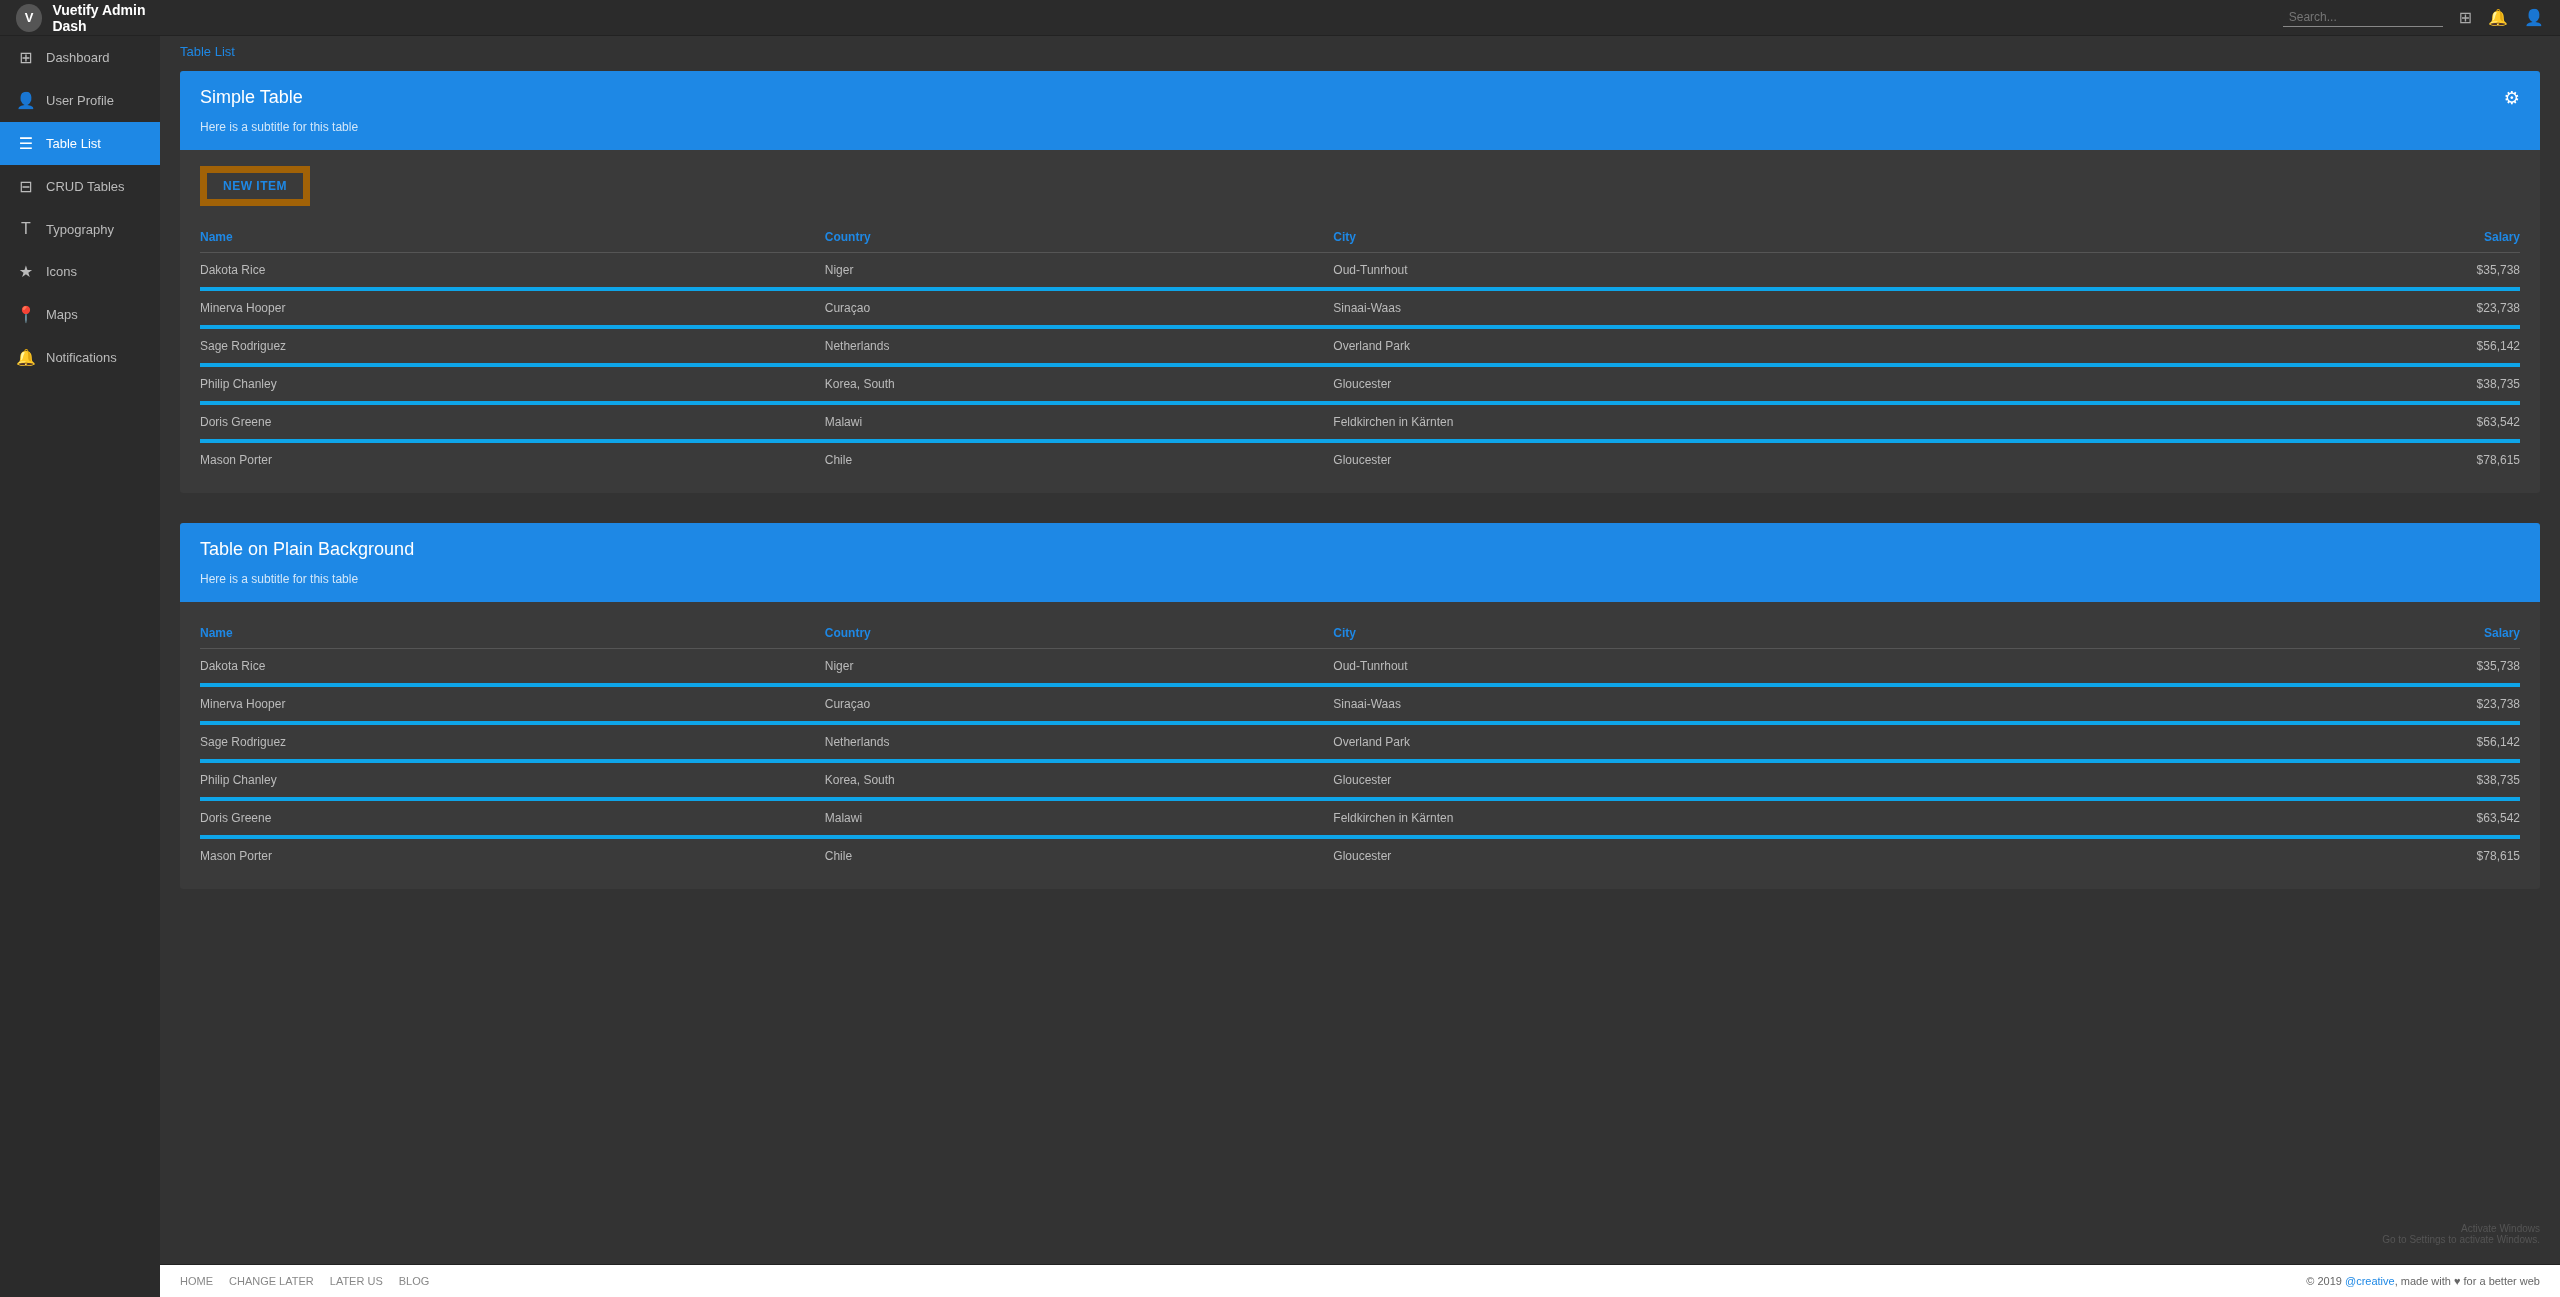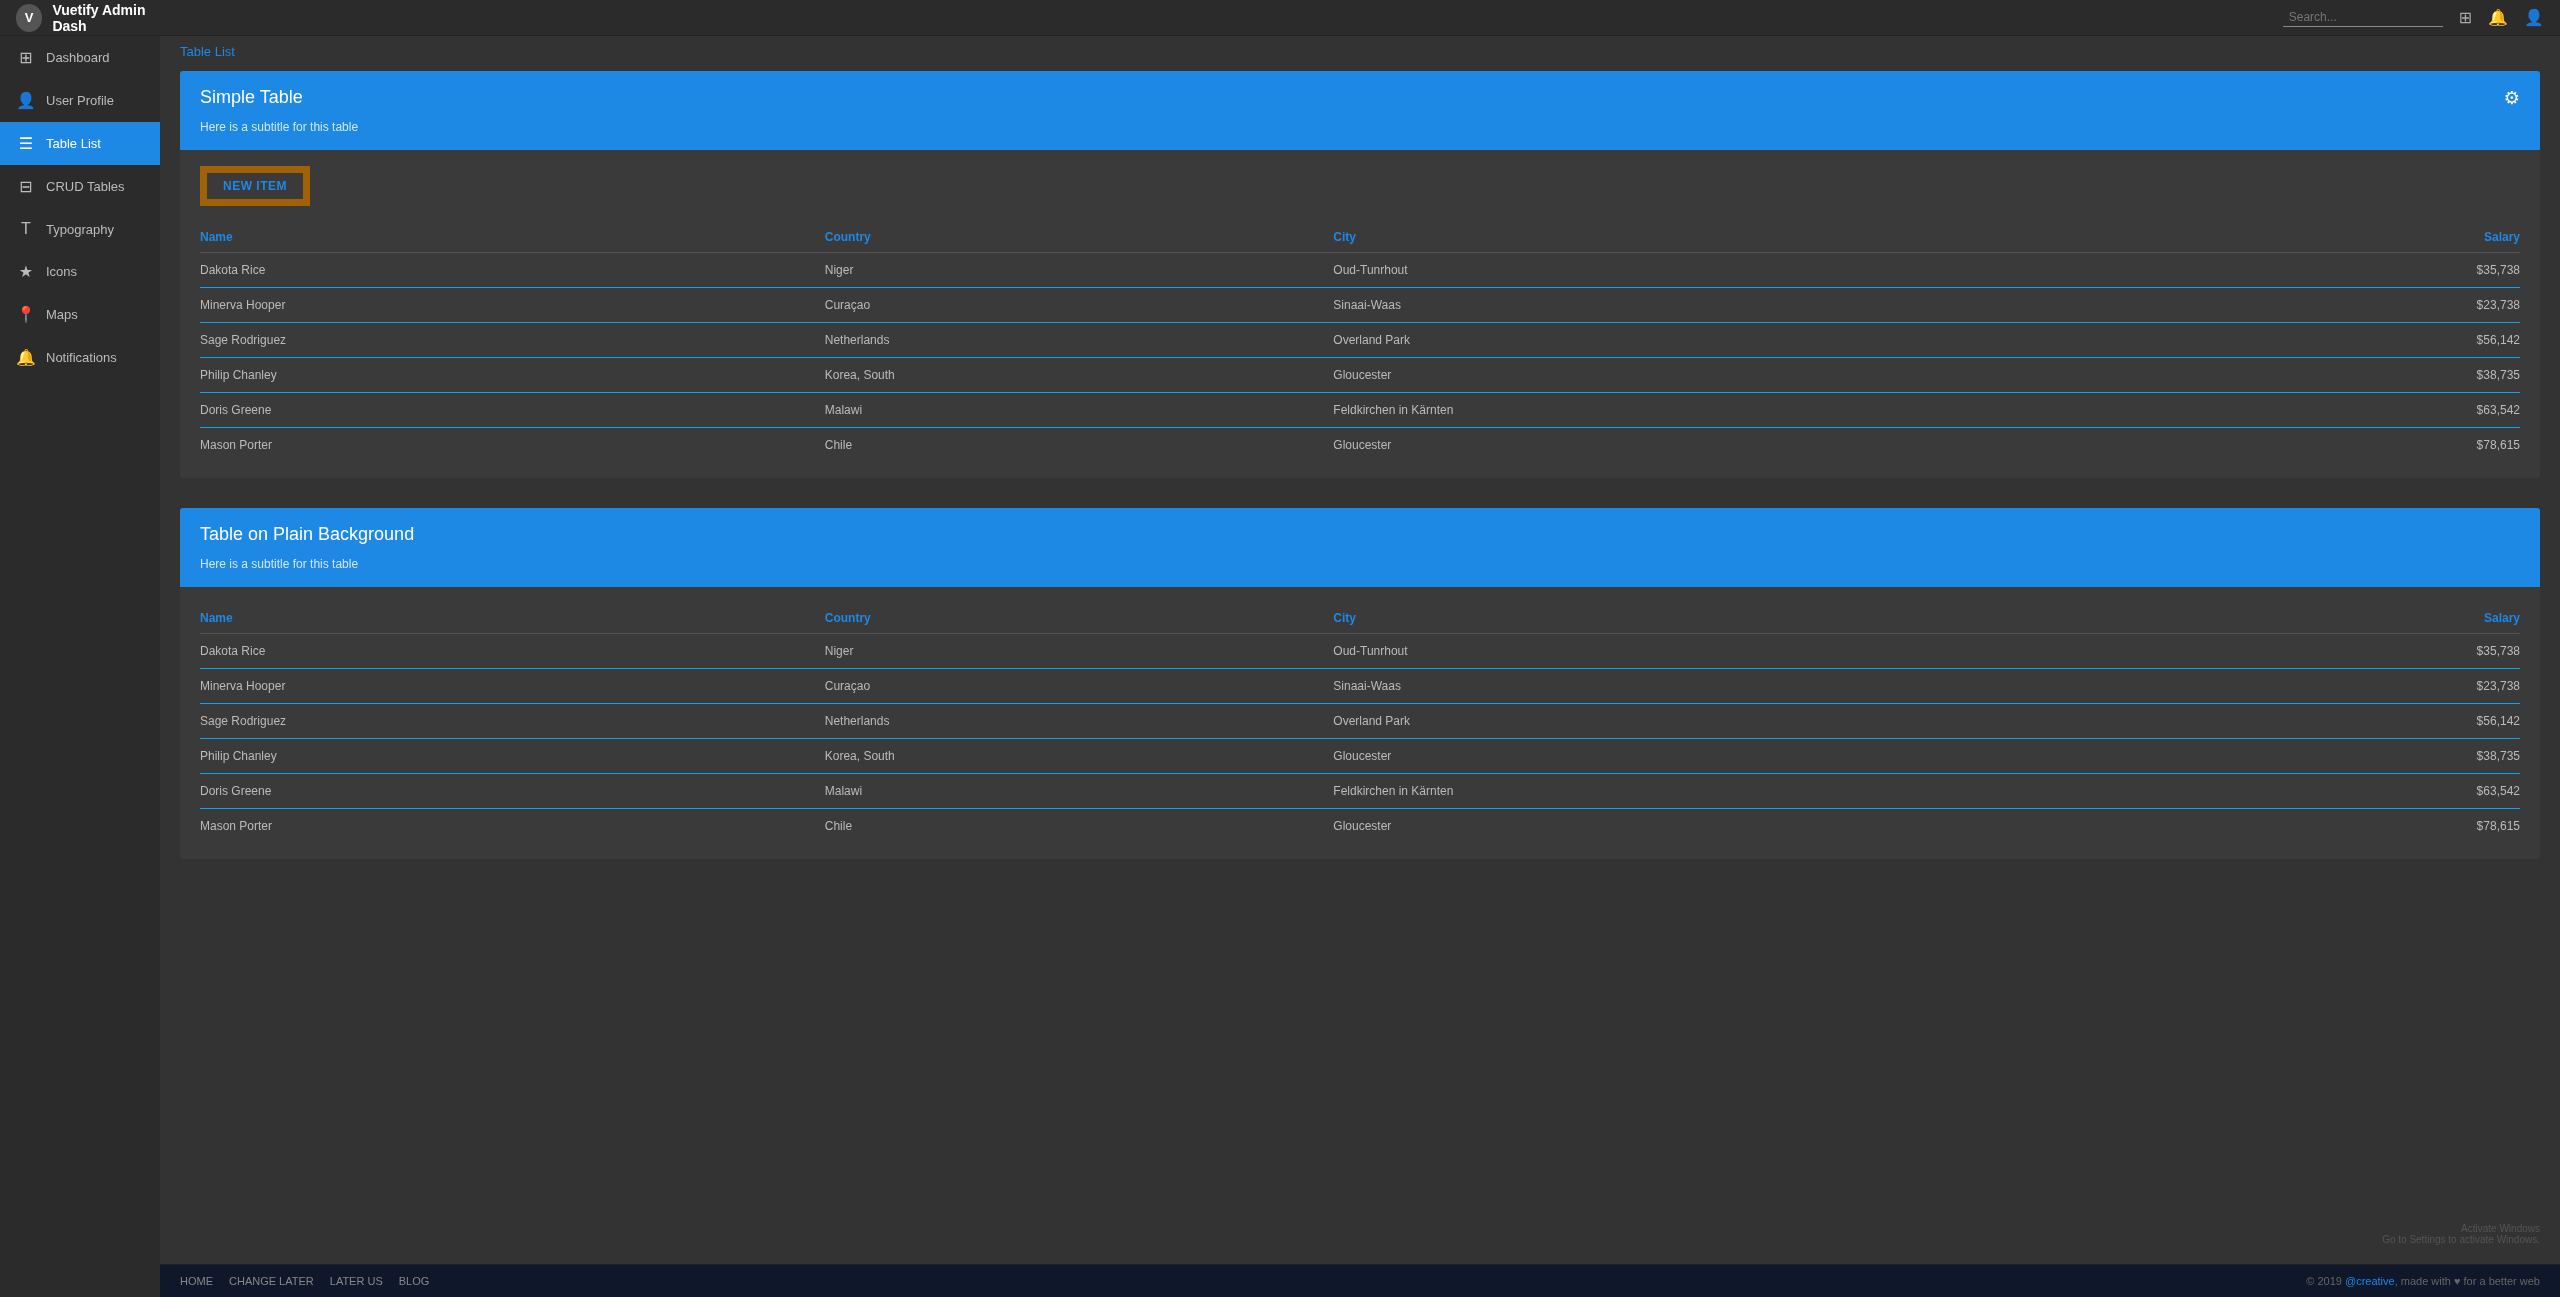--- a/index.html
+++ b/index.html
@@ -110,28 +110,28 @@
 
     
     .data-table { width: 100%; border-collapse: collapse; }
     .data-table thead tr th {
       color: #1e88e5; font-size: 12px; font-weight: 700;
       padding: 8px 0; text-align: left; border-bottom: 1px solid #555;
     }
     .data-table thead tr th.right { text-align: right; }
     .data-table tbody tr td {
       padding: 10px 0; font-size: 12px; color: #bbb;
-      border-bottom: 1px solid #0ea5e9;
+      border-bottom: 4px solid #0ea5e9;
     }
     .data-table tbody tr td.right { text-align: right; }
     .data-table tbody tr:last-child td { border-bottom: none; }
 
     
     .footer {
-      background: #0f172a;
+      background: #ffffff;
       padding: 10px 20px;
       display: flex;
       align-items: center;
       justify-content: space-between;
       font-size: 11px;
       color: #888;
       border-top: 1px solid #222;
     }
     .footer-links { display: flex; gap: 16px; }
     .footer-links a { color: #888; text-decoration: none; }

